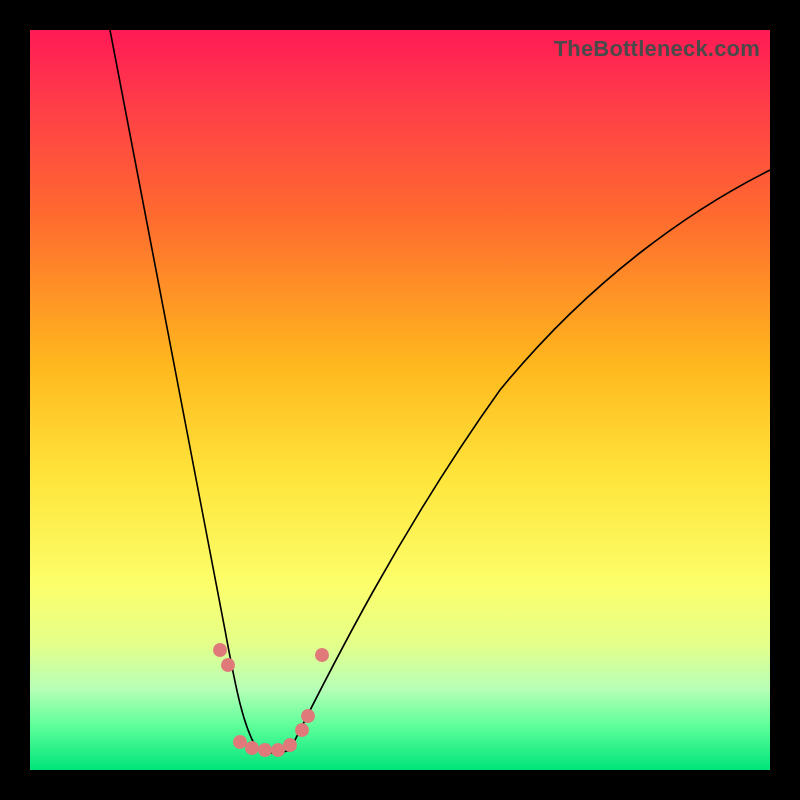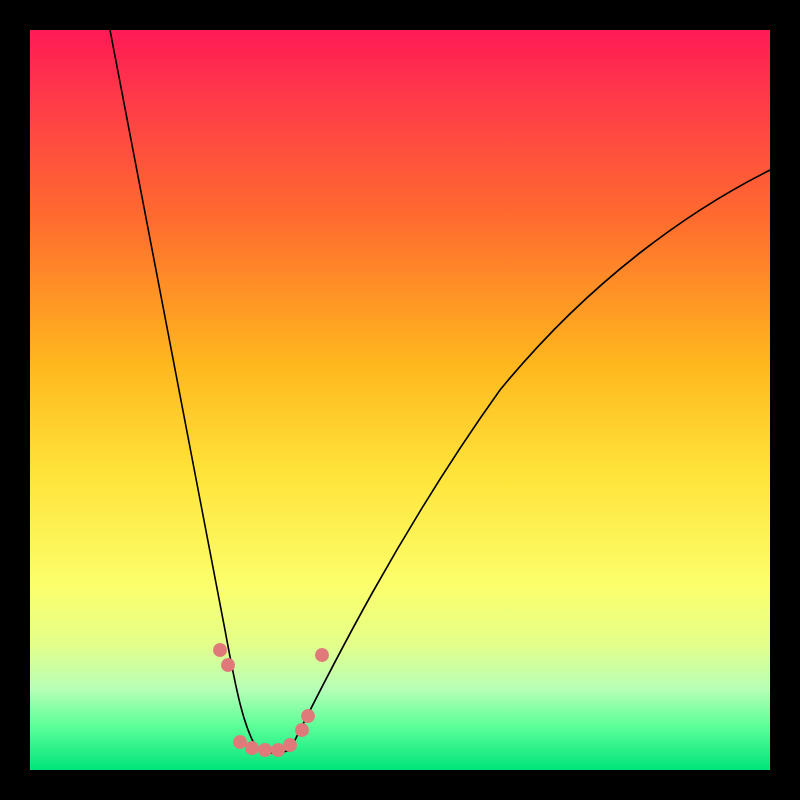--- a/index.html
+++ b/index.html
@@ -53,20 +53,21 @@
   }
   .dot {
     fill: #e07a7a;
     stroke: none;
   }
 </style>
 </head>
 <body>
 
 <div class="frame">
+  <div class="watermark">TheBottleneck.com</div>
 
   <svg class="curves" viewBox="0 0 740 740">
 
     <path class="curve" d="M 80 0
          C 130 260, 170 470, 195 600
          C 206 660, 214 700, 228 720"></path>
 
     <path class="curve" d="M 228 720 C 238 724, 250 724, 260 720"></path>
 
     <path class="curve" d="M 260 720

